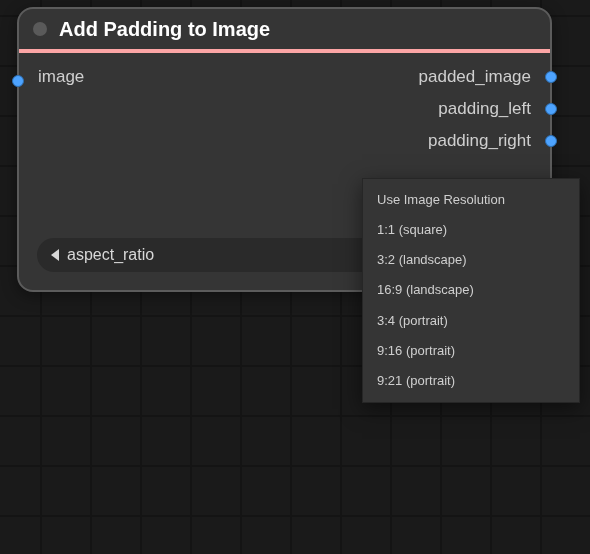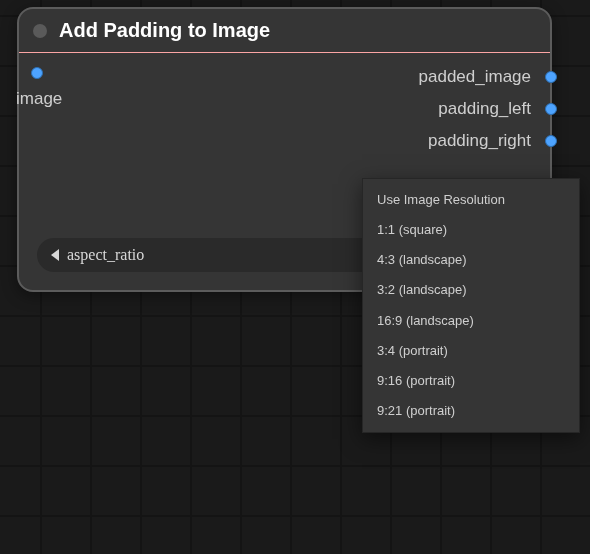--- a/index.html
+++ b/index.html
@@ -29,21 +29,21 @@
     height: 285px;
     background: #353535;
     border: 2px solid #5c5c5c;
     border-radius: 16px;
     box-shadow: 0 4px 15px rgba(0,0,0,.4);
     display: flex;
     flex-direction: column;
   }
   .node-header {
     height: 44px;
-    border-bottom: 1px solid #fca5a5;
+    border-bottom: 4px solid #fca5a5;
     display: flex;
     align-items: center;
     padding: 0 14px;
     gap: 12px;
   }
   .status-dot {
     width: 14px; height: 14px;
     border-radius: 50%;
     background: #5a5a5a;
   }
@@ -63,21 +63,21 @@
     gap: 10px;
     color: #cfcfcf;
     font-size: 17px;
   }
   .port-dot {
     width: 12px; height: 12px;
     border-radius: 50%;
     background: #4da3ff;
     border: 1px solid #2d6fb3;
   }
-  .port.left { left: -7px; flex-direction: column; }
+  .port.left { left: -7px; flex-direction: row; align-items: flex-end; }
   .port.right { right: -7px; flex-direction: row-reverse; }
   .port.left .label { margin-left: 4px; }
   .port.right .label { margin-right: 4px; }
   .param-row {
     position: absolute;
     left: 18px;
     right: 18px;
     bottom: 18px;
     height: 34px;
     background: #2a2a2a;
@@ -87,21 +87,20 @@
     padding: 0 14px;
     color: #d8d8d8;
     font-size: 16px;
     justify-content: space-between;
     cursor: pointer;
   }
   .param-row .arrow {
     display: inline-flex;
     align-items: center;
     gap: 8px;
-    font-family: Liberation Serif, serif;
   }
   .tri {
     width: 0; height: 0;
     border-top: 6px solid transparent;
     border-bottom: 6px solid transparent;
     border-right: 8px solid #d8d8d8;
   }
   .dropdown {
     position: absolute;
     left: 362px;
@@ -158,19 +157,18 @@
       </span>
       <span>Use Image</span>
     </div>
 
   </div>
 </div>
 
 <div class="dropdown">
   <div class="dropdown-item">Use Image Resolution</div>
   <div class="dropdown-item">1:1 (square)</div>
-  <div class="dropdown-item">4:3 (landscape)</div>
   <div class="dropdown-item">3:2 (landscape)</div>
   <div class="dropdown-item">16:9 (landscape)</div>
   <div class="dropdown-item">3:4 (portrait)</div>
   <div class="dropdown-item">9:16 (portrait)</div>
   <div class="dropdown-item">9:21 (portrait)</div>
 </div>
 
 </body></html>

